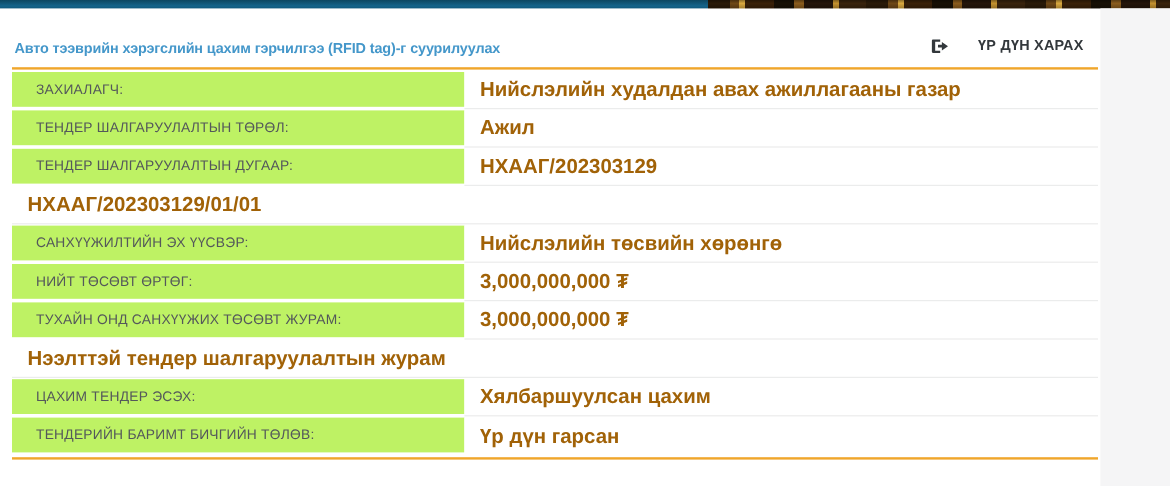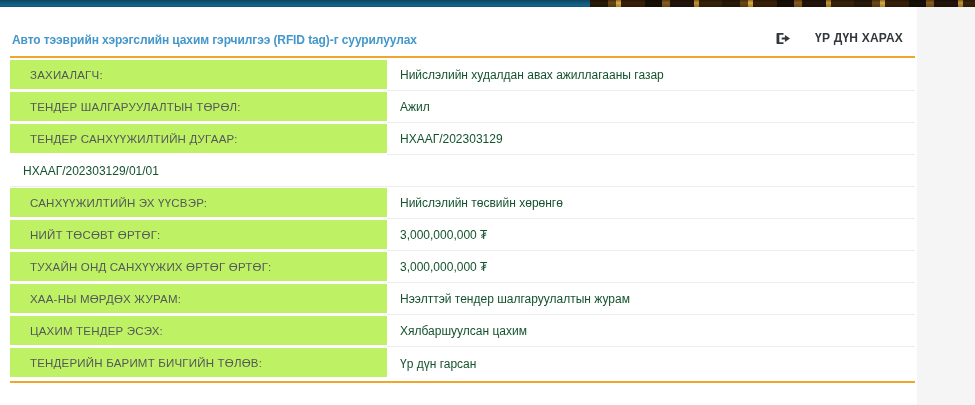--- a/index.html
+++ b/index.html
@@ -37,21 +37,21 @@
   .accent-bottom{top:381px;}
 
   
   .info-table{position:absolute;top:60px;left:10px;width:905px;}
   .info-row{display:flex;height:29px;margin-bottom:3px;}
   .info-label{width:377px;box-sizing:border-box;background:#bef264;
     display:flex;align-items:center;padding-left:20px;
     font-size:11.5px;color:#54585b;letter-spacing:0.2px;}
   .info-value{flex:1;box-sizing:border-box;background:#ffffff;
     display:flex;align-items:center;padding-left:13px;
-    font-size:12px;font-weight:normal;color:#14532d;
+    font-size:17px;font-weight:bold;color:#a16207;
     border-bottom:1px solid #ebecec;height:31px;}
   .info-row:last-child .info-value{border-bottom:none;text-align:right;}
 </style>
 </head>
 <body>
 
 <div class="top-strip">
   <div class="strip-blue"></div>
   <div class="strip-photo"></div>
 </div>
@@ -78,45 +78,44 @@
     <div class="info-label">ЗАХИАЛАГЧ:</div>
     <div class="info-value">Нийслэлийн худалдан авах ажиллагааны газар</div>
   </div>
 
   <div class="info-row">
     <div class="info-label">ТЕНДЕР ШАЛГАРУУЛАЛТЫН ТӨРӨЛ:</div>
     <div class="info-value">Ажил</div>
   </div>
 
   <div class="info-row">
-    <div class="info-label">ТЕНДЕР САНХҮҮЖИЛТИЙН ДУГААР:</div>
+    <div class="info-label">ТЕНДЕР ШАЛГАРУУЛАЛТЫН ДУГААР:</div>
     <div class="info-value">НХААГ/202303129</div>
   </div>
 
   <div class="info-row">
     <div class="info-value">НХААГ/202303129/01/01</div>
   </div>
 
   <div class="info-row">
     <div class="info-label">САНХҮҮЖИЛТИЙН ЭХ ҮҮСВЭР:</div>
     <div class="info-value">Нийслэлийн төсвийн хөрөнгө</div>
   </div>
 
   <div class="info-row">
     <div class="info-label">НИЙТ ТӨСӨВТ ӨРТӨГ:</div>
     <div class="info-value">3,000,000,000 ₮</div>
   </div>
 
   <div class="info-row">
-    <div class="info-label">ТУХАЙН ОНД САНХҮҮЖИХ ӨРТӨГ ӨРТӨГ:</div>
+    <div class="info-label">ТУХАЙН ОНД САНХҮҮЖИХ ТӨСӨВТ ЖУРАМ:</div>
     <div class="info-value">3,000,000,000 ₮</div>
   </div>
 
   <div class="info-row">
-    <div class="info-label">ХАА-НЫ МӨРДӨХ ЖУРАМ:</div>
     <div class="info-value">Нээлттэй тендер шалгаруулалтын журам</div>
   </div>
 
   <div class="info-row">
     <div class="info-label">ЦАХИМ ТЕНДЕР ЭСЭХ:</div>
     <div class="info-value">Хялбаршуулсан цахим</div>
   </div>
 
   <div class="info-row">
     <div class="info-label">ТЕНДЕРИЙН БАРИМТ БИЧГИЙН ТӨЛӨВ:</div>

